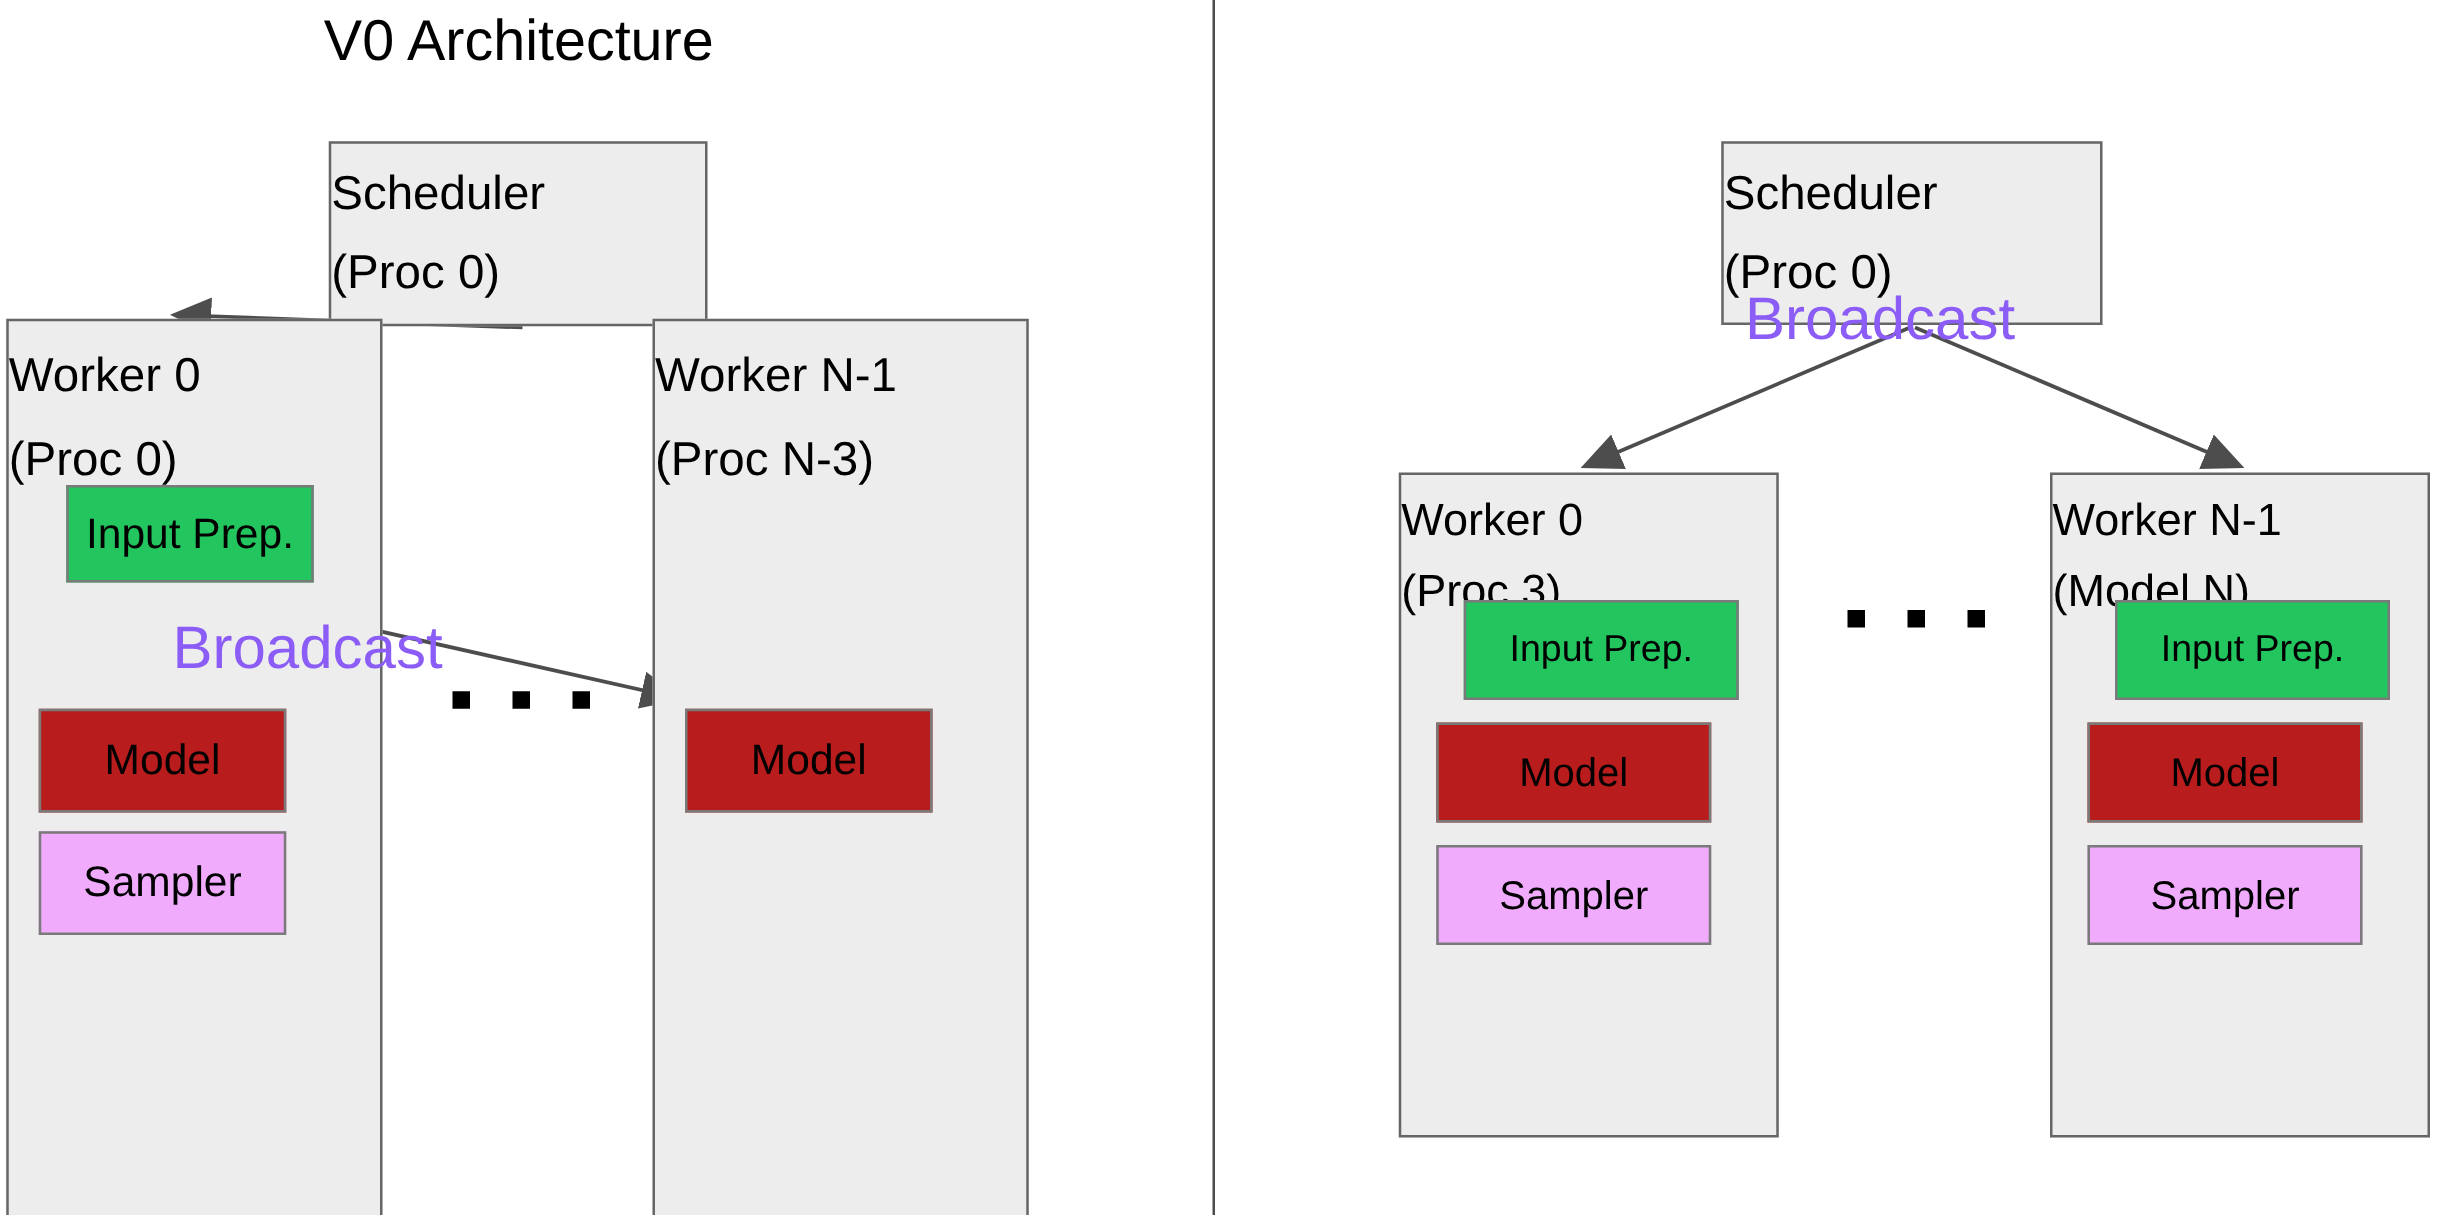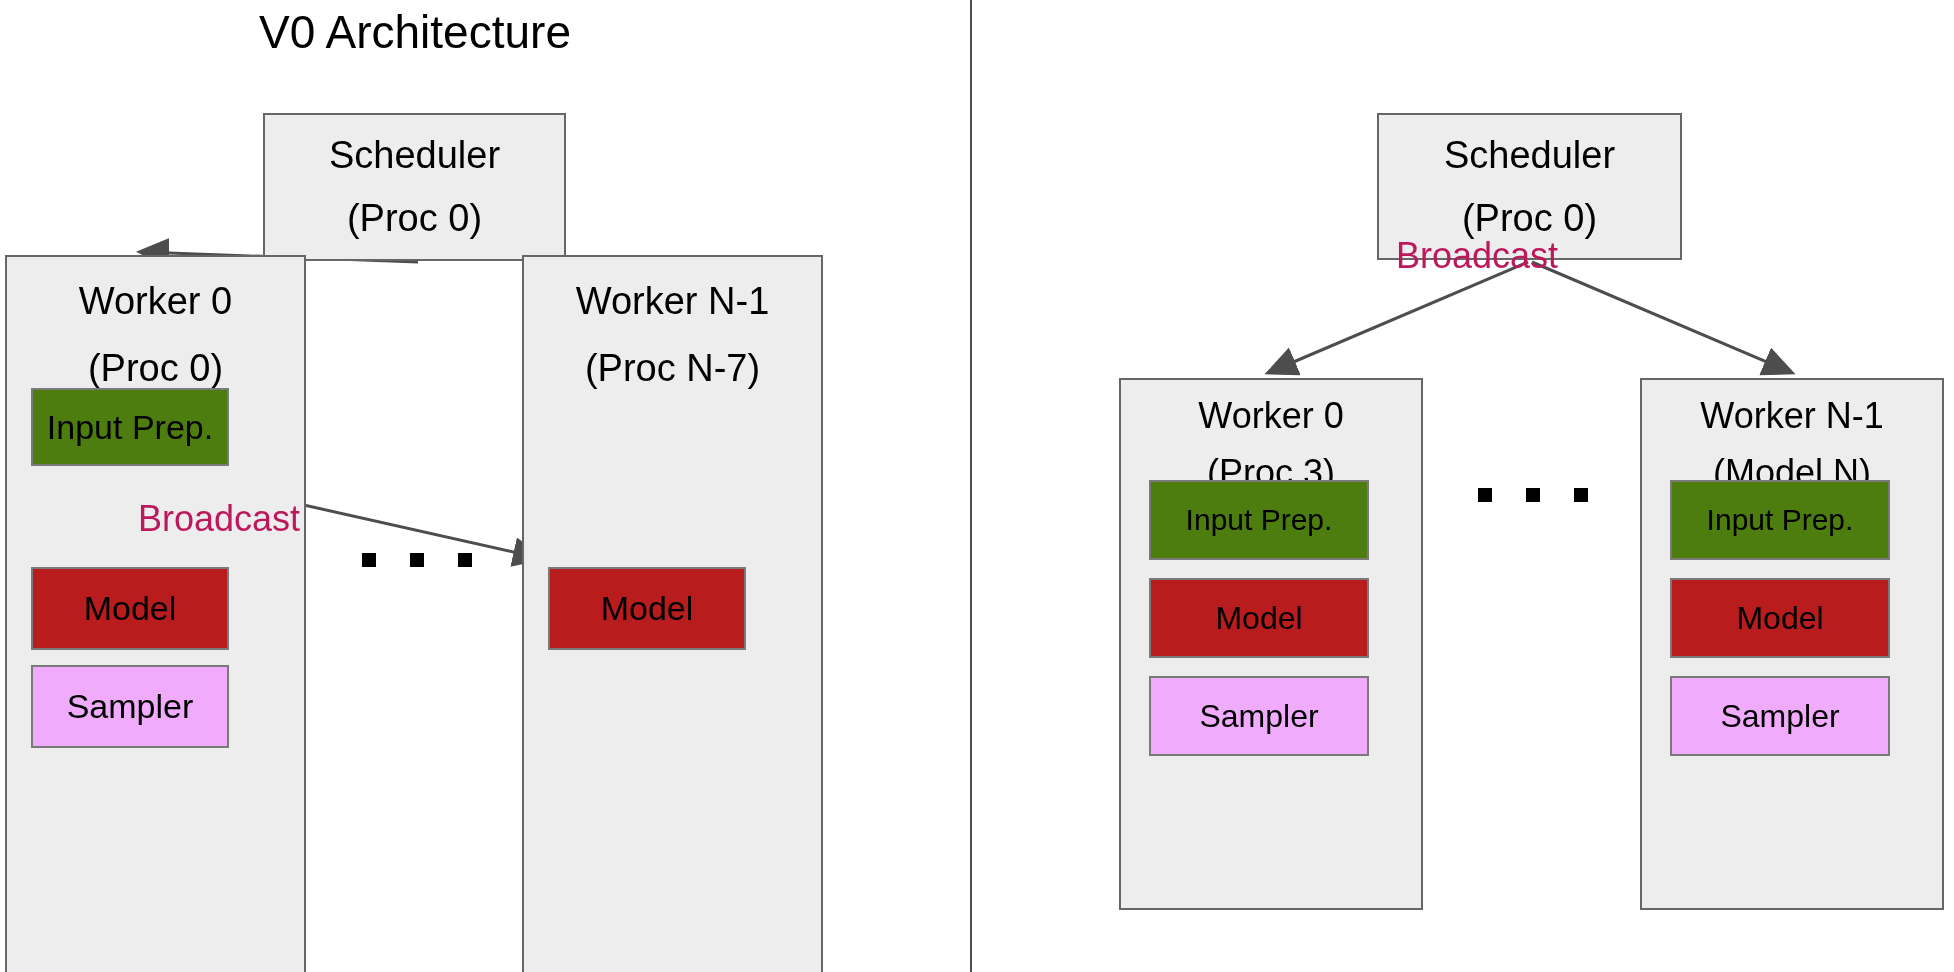--- a/index.html
+++ b/index.html
@@ -38,21 +38,21 @@
   }
 
   
   .gbox {
     position: absolute;
     background: #ededed;
     border: 2px solid #666666;
     box-sizing: border-box;
   }
   .gbox-label {
-    text-align: center;
+    text-align: left;
     font-size: 38px;
     line-height: 45px;
     color: #000000;
     white-space: nowrap;
   }
 
   
   #sched-v0 { left: 263px; top: 113px; width: 303px; height: 148px; }
   #sched-v1 { left: 1377px; top: 113px; width: 305px; height: 147px; }
   #sched-v0 .gbox-label, #sched-v1 .gbox-label { padding-top: 18px; }
@@ -74,21 +74,21 @@
     position: absolute;
     border: 2px solid #7a7a7a;
     box-sizing: border-box;
     display: flex;
     align-items: center;
     justify-content: center;
     font-size: 34px;
     color: #000000;
     white-space: nowrap;
   }
-  .cbox.input  { background: #4d7c0f; }
+  .cbox.input  { background: #22c55e; margin-left: 22px; }
   .cbox.model  { background: #b91c1c; }
   .cbox.sampler{ background: #f0abfc; }
 
   
   #v0w0-input   { left: 24px;  top: 131px; width: 198px; height: 78px; }
   #v0w0-model   { left: 24px;  top: 310px; width: 198px; height: 83px; }
   #v0w0-sampler { left: 24px;  top: 408px; width: 198px; height: 83px; }
   
   #v0wn-model   { left: 24px;  top: 310px; width: 198px; height: 83px; }
 
@@ -109,23 +109,23 @@
     width: 14px;
     height: 14px;
     background: #000000;
   }
   #dots-v0 { left: 362px; top: 553px; }
   #dots-v1 { left: 1478px; top: 488px; }
 
   
   .edge-label {
     position: absolute;
-    font-size: 36px;
+    font-size: 48px;
     line-height: 42px;
-    color: #be185d;
+    color: #8b5cf6;
     white-space: nowrap;
   }
   #label-bc-v0 { left: 138px; top: 498px; }
   #label-bc-v1 { left: 1396px; top: 235px; }
 
   
   svg.arrows {
     position: absolute;
     left: 0;
     top: 0;
@@ -171,21 +171,21 @@
     <div class="gbox-label">Worker 0</div>
     <div class="gbox-label">(Proc 0)</div>
 
     <div class="cbox input" id="v0w0-input">Input Prep.</div>
     <div class="cbox model" id="v0w0-model">Model</div>
     <div class="cbox sampler" id="v0w0-sampler">Sampler</div>
   </div>
 
   <div class="gbox" id="worker-v0-n1">
     <div class="gbox-label">Worker N-1</div>
-    <div class="gbox-label">(Proc N-7)</div>
+    <div class="gbox-label">(Proc N-3)</div>
 
     <div class="cbox model" id="v0wn-model">Model</div>
   </div>
 
   <div class="dots" id="dots-v0">
     <span></span>
     <span></span>
     <span></span>
   </div>
 

